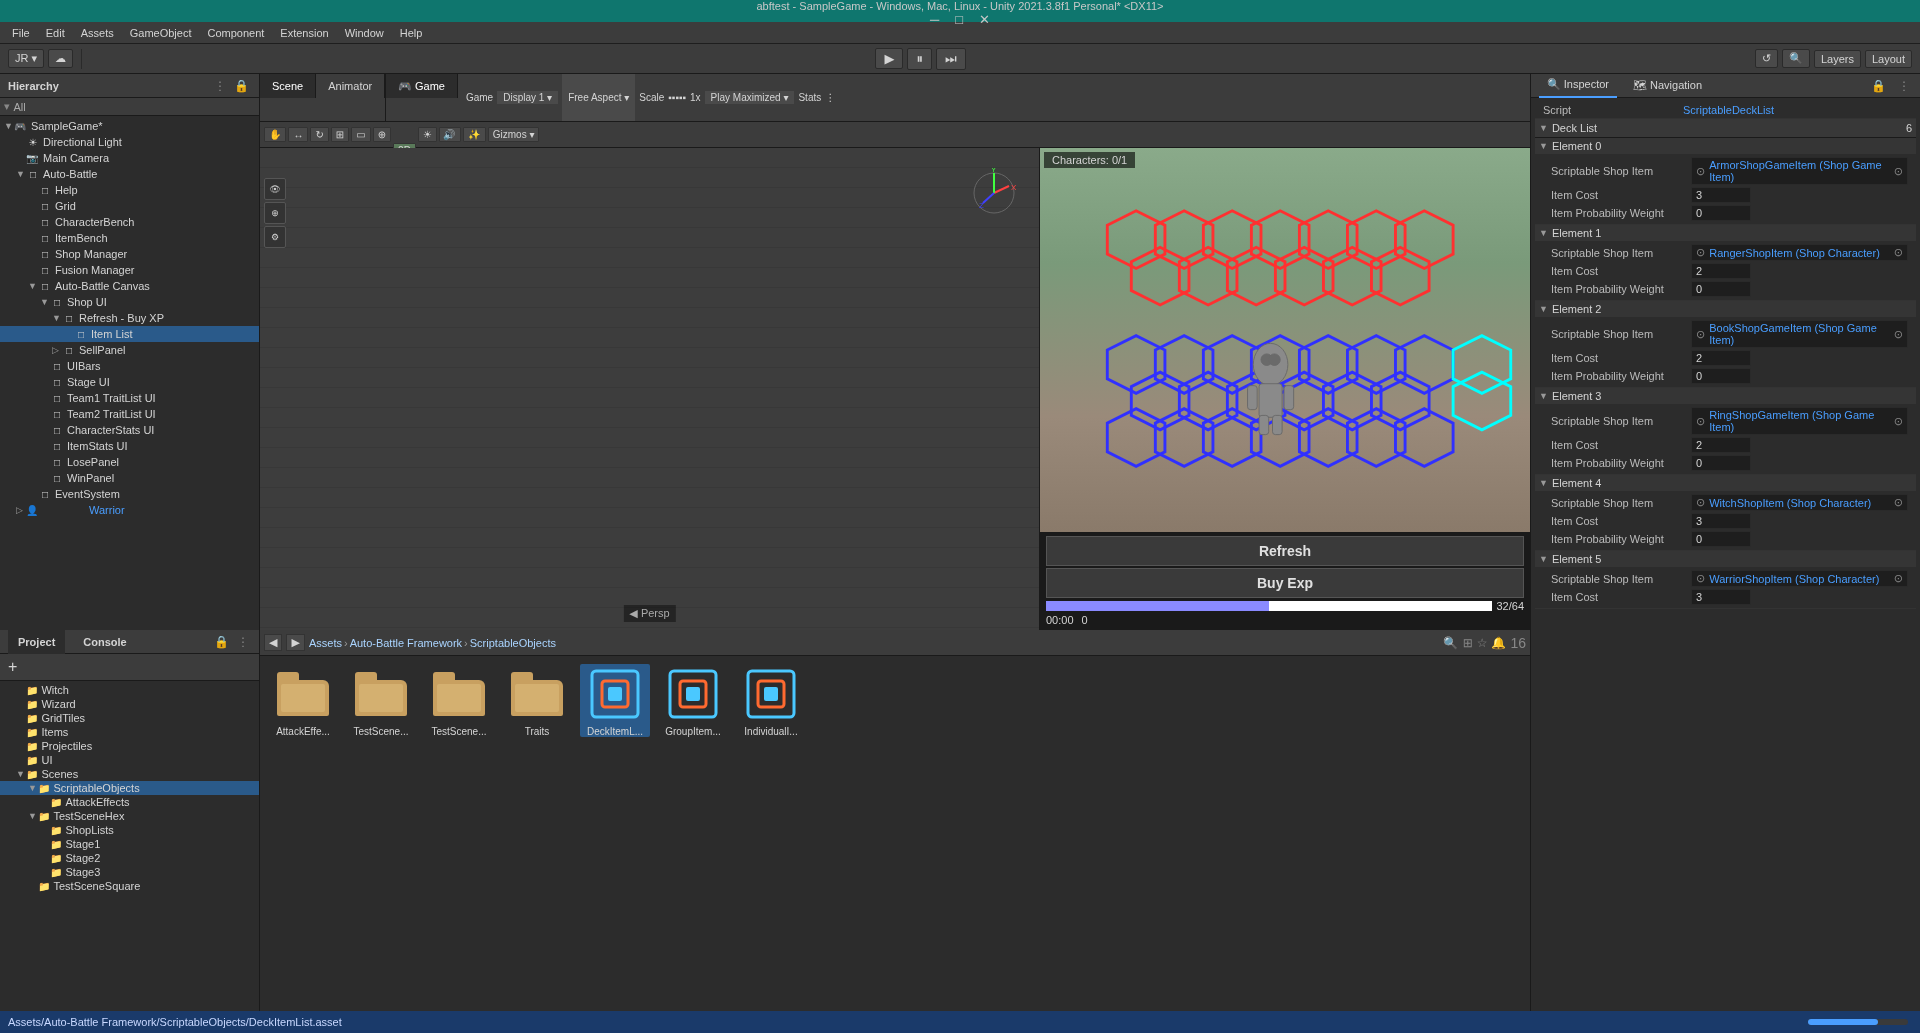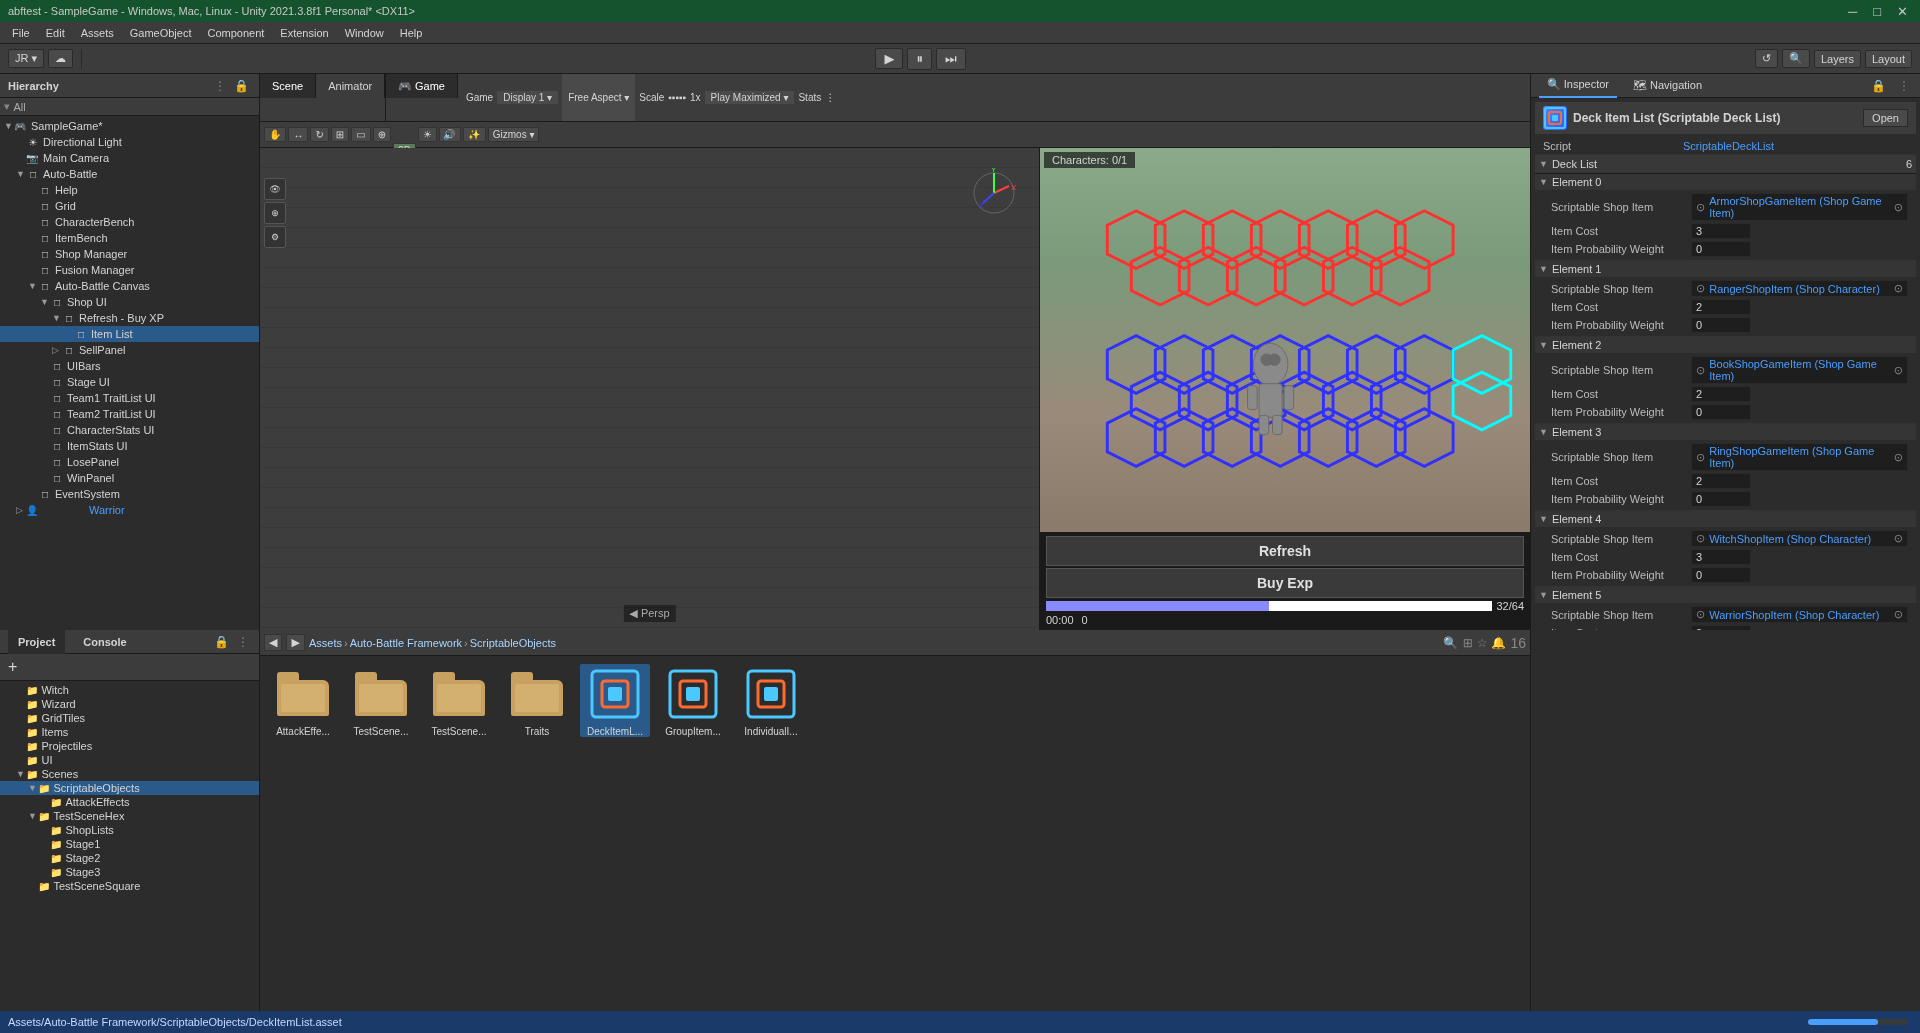--- a/index.html
+++ b/index.html
@@ -1,19 +1,19 @@
 <!DOCTYPE html>
 <html><head>
   <meta charset="utf-8">
   <style>
     * { box-sizing: border-box; margin: 0; padding: 0; }
     body { font-family: 'Segoe UI', Arial, sans-serif; font-size: 11px; background: #3c3c3c; color: #d4d4d4; overflow: hidden; width: 1920px; height: 1033px; }
 
     
-    #title-bar { background: #14532d; height: 22px; display: flex; align-items: center; justify-content: space-between; padding: 0 8px; color: #c8c8c8; font-size: 11px; }
+    #title-bar { background: #0f766e; height: 22px; display: flex; align-items: center; justify-content: space-between; padding: 0 8px; color: #c8c8c8; font-size: 11px; flex-direction: column; }
     #title-bar-left { display: flex; align-items: center; gap: 4px; }
     #title-bar-right { display: flex; align-items: center; gap: 8px; font-size: 13px; }
     #title-bar-right span { cursor: pointer; padding: 0 4px; }
 
     
     #menu-bar { background: #3c3c3c; height: 22px; display: flex; align-items: center; padding: 0 4px; border-bottom: 1px solid #1e1e1e; }
     .menu-item { padding: 2px 8px; cursor: pointer; color: #d4d4d4; font-size: 11px; }
 
     
     #toolbar { background: #3c3c3c; height: 30px; display: flex; align-items: center; padding: 0 8px; border-bottom: 1px solid #1a1a1a; gap: 4px; }
@@ -428,31 +428,20 @@
     <div id="inspector">
       <div class="inspector-header">
         <div class="inspector-tab active">🔍 Inspector</div>
         <div class="inspector-tab">🗺 Navigation</div>
         <button class="panel-icon-btn lock-icon">🔒</button>
         <button class="panel-icon-btn">⋮</button>
       </div>
 
       <div class="inspector-content">
 
-        <div class="inspector-title">
-          <div class="insp-icon">
-            <svg width="24" height="24" viewBox="0 0 24 24">
-              <rect x="2" y="2" width="20" height="20" rx="2" fill="none" stroke="#4ac8ff" stroke-width="2"></rect>
-              <rect x="6" y="6" width="12" height="12" rx="2" fill="none" stroke="#ff6a30" stroke-width="2"></rect>
-              <rect x="9" y="9" width="6" height="6" rx="1" fill="#4ac8ff"></rect>
-            </svg>
-          </div>
-          <span style="font-size:12px; font-weight:bold;">Deck Item List (Scriptable Deck List)</span>
-          <button class="open-btn">Open</button>
-        </div>
 
         <div style="padding:2px 8px; display:flex; align-items:center; border-bottom:1px solid #333;">
           <span class="field-label">Script</span>
           <span style="color:#4a9eff; cursor:pointer;">ScriptableDeckList</span>
         </div>
 
         <div class="section-header">
           <span class="section-arrow">▼</span>
           <span>Deck List</span>
           <span style="margin-left:auto; color:#d4d4d4;">6</span>

